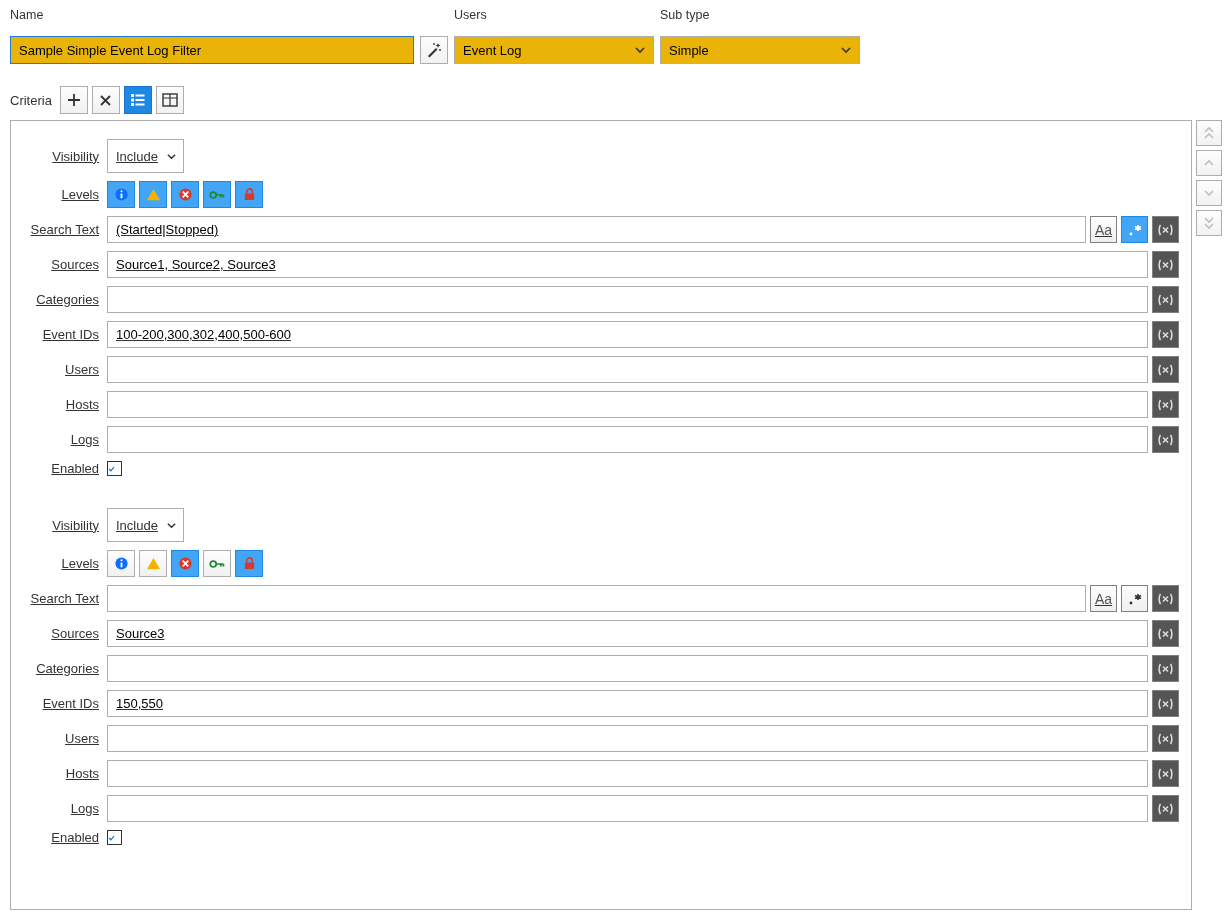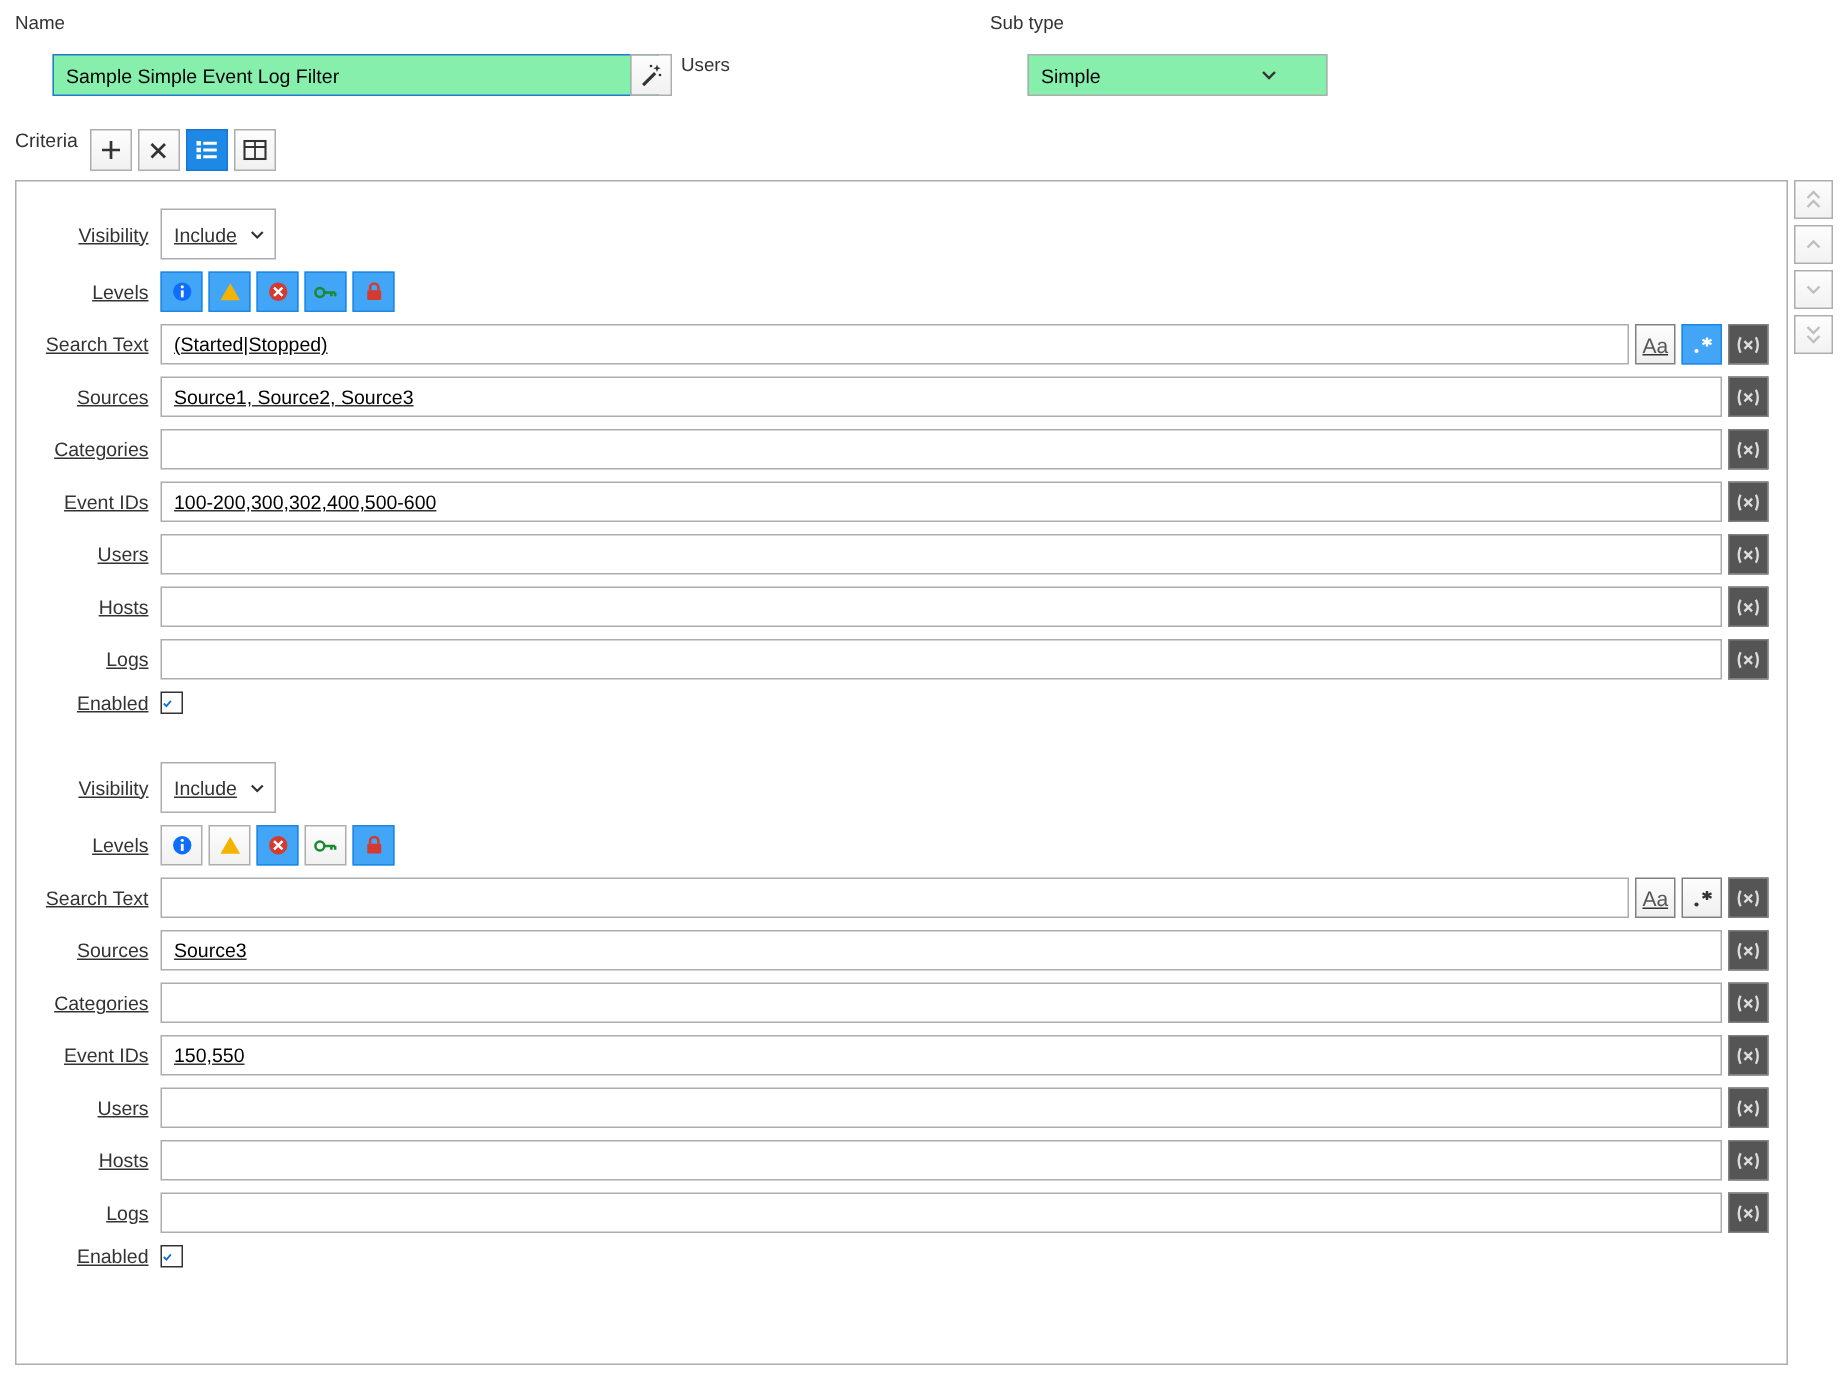--- a/index.html
+++ b/index.html
@@ -3,27 +3,27 @@
 <meta charset="utf-8">
 <style>
   * { box-sizing: border-box; }
   html, body { margin:0; padding:0; font-family: "Segoe UI", Arial, sans-serif; font-size:13px; color:#333; background:#fff; }
   .wrap { padding:8px 10px 10px 10px; width:1232px; }
   .top-row { display:flex; align-items:flex-end; gap:6px; }
   .top-col { display:flex; flex-direction:column; }
   .top-col label.hdr { font-size:12.5px; color:#333; margin-bottom:14px; }
   .name-col { width:404px; }
   .type-col, .subtype-col { width:200px; }
-  .field, .select, .name-input { height:28px; border:1px solid #adadad; background:#86efac; padding:3px 8px; font-size:13px; width:100%; outline:none;margin-left:25px; }
+  .field, .select, .name-input { height:28px; border:1px solid #adadad; background:#eab308; padding:3px 8px; font-size:13px; width:100%; outline:none; }
   .name-input { border:1px solid #1e7bd6; }
   .select-wrap { position:relative; width:100%; }
   .select-wrap select { appearance:none; -webkit-appearance:none; padding-right:22px; }
   .chev { position:absolute; right:8px; top:50%; transform:translateY(-50%); pointer-events:none; }
   .icon-btn { width:28px; height:28px; border:1px solid #adadad; background:linear-gradient(#fdfdfd,#f1f1f1); display:inline-flex; align-items:center; justify-content:center; cursor:pointer; }
-  .criteria-bar { display:flex; gap:8px; margin:22px 0 6px 0; }
+  .criteria-bar { display:flex; align-items:center; gap:8px; margin:22px 0 6px 0; }
   .criteria-bar .label { font-size:13px; }
   .criteria-tools { display:flex; border:0; }
   .tool { width:28px; height:28px; border:1px solid transparent; display:inline-flex; align-items:center; justify-content:center; cursor:pointer; margin-right:4px; }
   .tool.bordered { border:1px solid #adadad; background:linear-gradient(#fdfdfd,#f1f1f1); }
   .tool.active { background:#1e88e5; color:#fff; border:1px solid #1976d2; }
   .main-area { display:flex; gap:4px; }
   .panel { flex:1; border:1px solid #adadad; padding:18px 12px 28px 12px; display:flex; flex-direction:column; gap:10px; min-height:790px;text-decoration:underline; }
   .side-scroll { width:26px; display:flex; flex-direction:column; gap:4px; }
   .side-btn { width:26px; height:26px; border:1px solid #adadad; background:linear-gradient(#fdfdfd,#f2f2f2); display:flex; align-items:center; justify-content:center; color:#999; }
   .side-btn.disabled { color:#bfbfbf; }
@@ -57,20 +57,30 @@
     <div class="icon-btn">
       <svg width="16" height="16" viewBox="0 0 16 16">
         <path d="M2 14 L10 6 L11.5 7.5 L3.5 15.5 Z" fill="#333"></path>
         <path d="M12 1 L12.7 2.8 L14.5 3.5 L12.7 4.2 L12 6 L11.3 4.2 L9.5 3.5 L11.3 2.8 Z" fill="#333"></path>
         <circle cx="14" cy="8" r="0.9" fill="#333"></circle>
         <circle cx="8" cy="2" r="0.9" fill="#333"></circle>
       </svg>
     </div>
     <div class="top-col type-col">
       <label class="hdr">Users</label>
+      <div class="select-wrap">
+        <select class="field">
+          <option>Event Log</option>
+        </select>
+        <span class="chev">
+          <svg width="12" height="12" viewBox="0 0 12 12">
+              <path d="M2 4 L6 8 L10 4" fill="none" stroke="#333" stroke-width="1.6"></path>
+            </svg>
+        </span>
+      </div>
     </div>
     <div class="top-col subtype-col">
       <label class="hdr">Sub type</label>
       <div class="select-wrap">
         <select class="field">
           <option>Simple</option>
         </select>
         <span class="chev">
           <svg width="12" height="12" viewBox="0 0 12 12">
               <path d="M2 4 L6 8 L10 4" fill="none" stroke="#333" stroke-width="1.6"></path>

